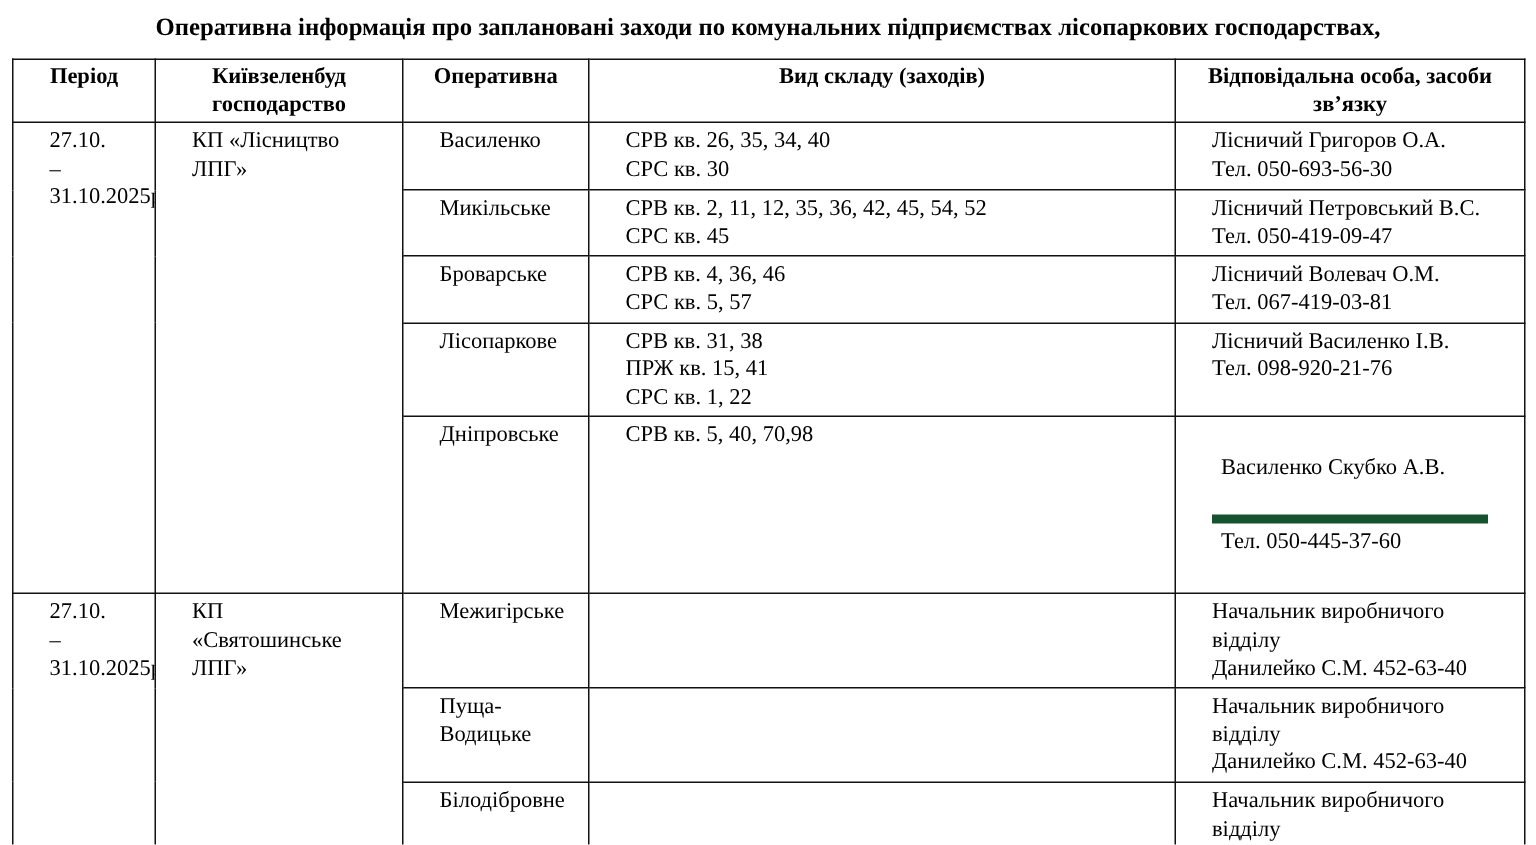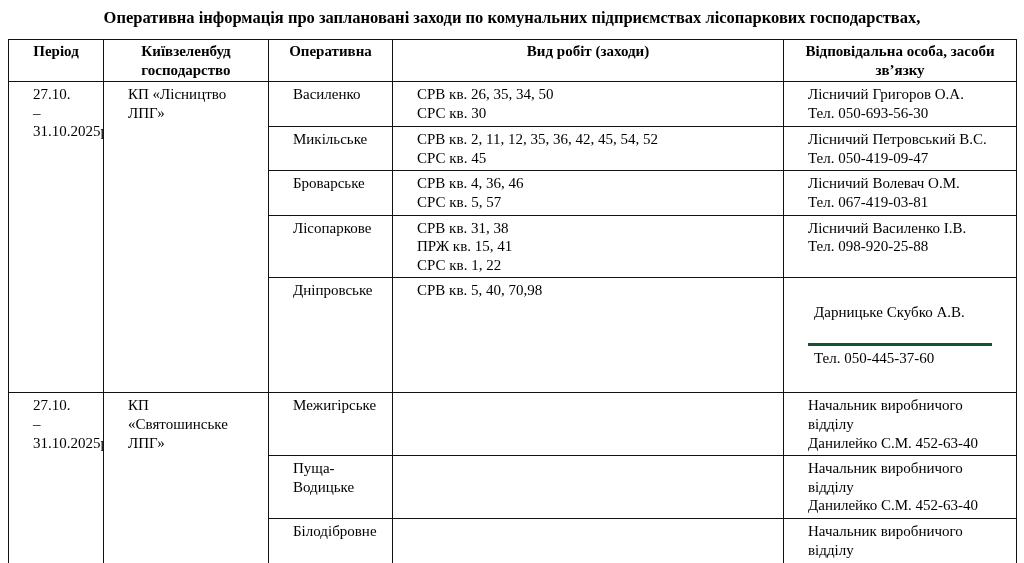--- a/index.html
+++ b/index.html
@@ -55,21 +55,21 @@
 
   
   td.split {
     padding: 0;
   }
   td.split .split-top,
   td.split .split-bottom {
     padding: 3px 6px;
   }
   td.split .split-bottom {
-    border-top: 3px solid #14532d;
+    border-top: 6px solid #14532d;
   }
 </style>
 </head>
 <body>
 
 <div class="page">
 
   <div class="doc-title">
     <div>Оперативна інформація  про заплановані заходи по комунальних підприємствах лісопаркових господарствах,</div>
   </div>
@@ -81,33 +81,33 @@
         <col class="c-forestry">
         <col class="c-works">
         <col class="c-resp">
     </colgroup>
     <thead>
       <tr style="height:35px">
         <th>Період</th>
         <th>Київзеленбуд
 господарство</th>
         <th>Оперативна</th>
-        <th>Вид робіт (заходи)</th>
+        <th>Вид складу (заходів)</th>
         <th>Відповідальна особа, засоби
 зв’язку</th>
       </tr>
     </thead>
     <tbody>
 
       <tr style="height:45px">
         <td rowspan="5">27.10. –
 31.10.2025р.</td>
         <td rowspan="5">КП «Лісництво ЛПГ»</td>
         <td>Василенко</td>
-        <td>СРВ кв. 26, 35, 34, 50
+        <td>СРВ кв. 26, 35, 34, 40
 СРС кв. 30</td>
         <td>Лісничий Григоров О.А.
 Тел. 050-693-56-30</td>
       </tr>
       <tr style="height:43px">
         <td>Микільське</td>
         <td>СРВ кв. 2, 11, 12, 35, 36, 42, 45, 54, 52
 СРС кв. 45</td>
         <td>Лісничий Петровський В.С.
 Тел. 050-419-09-47</td>
@@ -118,27 +118,27 @@
 СРС кв. 5, 57</td>
         <td>Лісничий Волевач О.М.
 Тел. 067-419-03-81</td>
       </tr>
       <tr style="height:55px">
         <td>Лісопаркове</td>
         <td>СРВ кв. 31, 38
 ПРЖ кв. 15, 41
 СРС кв. 1, 22</td>
         <td>Лісничий Василенко І.В.
-Тел. 098-920-25-88</td>
+Тел. 098-920-21-76</td>
       </tr>
       <tr style="height:37px">
         <td>Дніпровське</td>
         <td>СРВ кв. 5, 40, 70,98</td>
         <td class="split">
-          <div class="split-top">Дарницьке Скубко А.В.</div>
+          <div class="split-top">Василенко Скубко А.В.</div>
           <div class="split-bottom">Тел. 050-445-37-60</div>
         </td>
       </tr>
 
       <tr style="height:39px">
         <td rowspan="4">27.10. –
 31.10.2025р</td>
         <td rowspan="4">КП «Святошинське
 ЛПГ»</td>
         <td class="v-mid">Межигірське</td>

